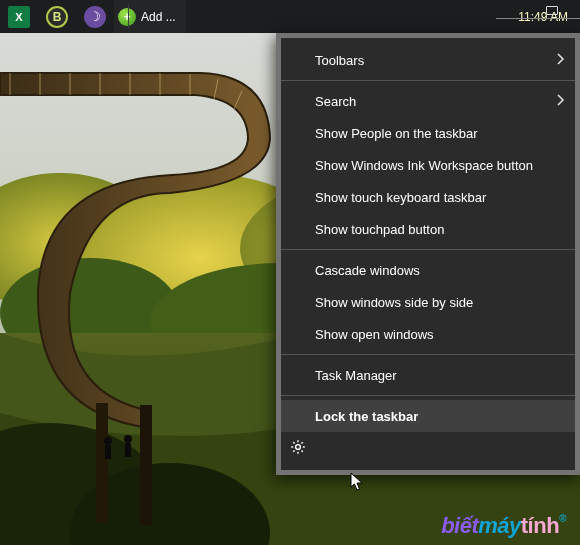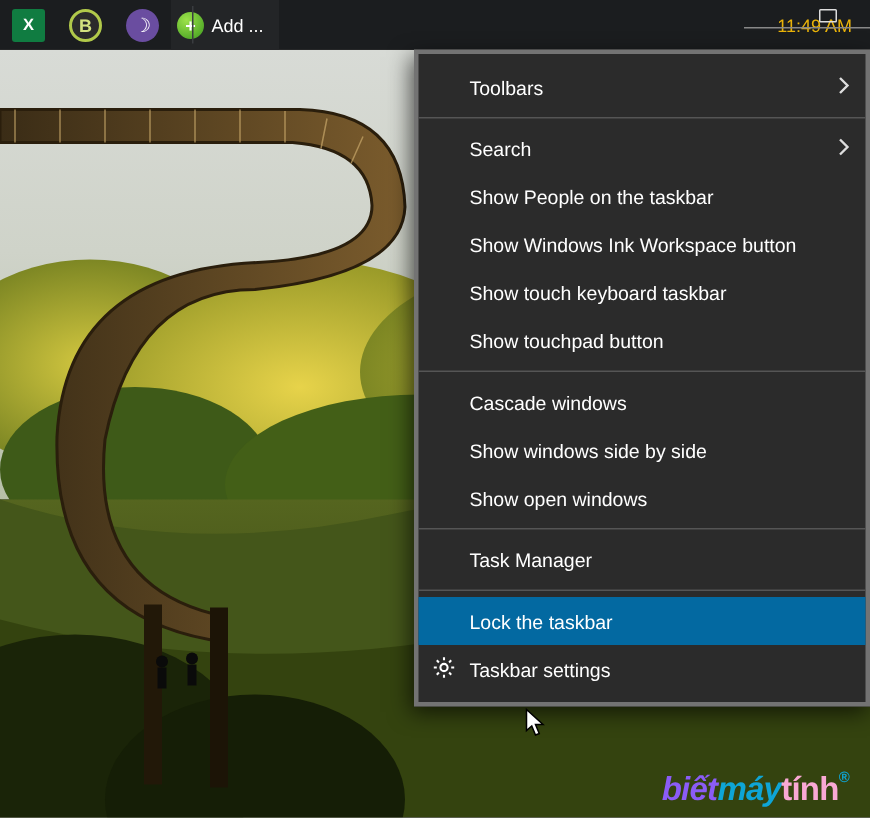--- a/index.html
+++ b/index.html
@@ -9,32 +9,32 @@
   
   .taskbar { position: absolute; top: 0; left: 0; width: 580px; height: 33px; background: #1b1d1f; display: flex; align-items: center; z-index: 1; }
   .task-icons { display: flex; align-items: center; height: 100%; }
   .task-icon { width: 38px; height: 33px; display: flex; align-items: center; justify-content: center; }
   .excel-box { width: 22px; height: 22px; background: #107c41; border-radius: 2px; display:flex; align-items:center; justify-content:center; color:#fff; font-size:11px; font-weight:bold; }
   .b-icon { width: 22px; height: 22px; background: #2b2b2b; border: 2px solid #b1c94a; border-radius: 50%; display:flex; align-items:center; justify-content:center; color:#d4e280; font-weight:bold; font-size:12px; }
   .fox-icon { width: 22px; height: 22px; background: #6a4da0; border-radius: 50%; display:flex; align-items:center; justify-content:center; color:#fff; font-size:13px; }
   .add-btn { display:flex; align-items:center; height:33px; padding: 0 10px 0 4px; background: #232527; color:#fff; font-size:12px; gap:5px; }
   .plus-circ { width:18px; height:18px; border-radius:50%; background: radial-gradient(circle at 35% 30%, #9de24a, #3c9a1e); display:flex; align-items:center; justify-content:center; color:#fff; font-size:12px; font-weight:bold; }
   .divider { position:absolute; top:4px; height:25px; width:1px; background:#3a3d40; left:128px; }
-  .clock { position:absolute; right:6px; top:0; height:33px; display:flex; align-items:center; color:#eab308; font-size:12px; padding: 0 6px; }
+  .clock { position:absolute; right:6px; top:0; height:33px; display:flex; align-items:center; color:#fef9c3; font-size:12px; padding: 0 6px; }
   .clock-line { position:absolute; right:0; top:18px; width:84px; height:1px; background:#888; }
   .tray-box { position:absolute; right:22px; top:6px; width:12px; height:9px; border:1.5px solid #ddd; border-radius:1px; }
 
   
   .wall { position:absolute; top:33px; left:0; width:580px; height:512px; overflow:hidden; }
   .wall svg { width:100%; height:100%; display:block; }
 
   
-  .ctxmenu { position:absolute; top:33px; right:0; width:304px; background:#2b2b2b; color:#fff; font-size:13px; box-shadow: -2px 4px 14px rgba(0,0,0,0.65); border:3px solid #737373; z-index:5; }
+  .ctxmenu { position:absolute; top:33px; right:0; width:304px; background:#2b2b2b; color:#fff; font-size:13px; box-shadow: -2px 4px 14px rgba(0,0,0,0.65); border:5px solid #737373; z-index:5; }
   .mi { display:flex; align-items:center; height:32px; padding-left:34px; padding-right:10px; position:relative; cursor:default; }
-  .mi.hover { background:#0369a1; }
+  .mi.hover { background:#404040;font-weight:bold; }
   .mi .label { flex:1; white-space:nowrap; }
   .mi .chev { color:#ddd; font-size:14px; }
   .sep { height:1px; background:#555; margin: 4px 0; }
   .pad-top { height:6px; }
   .pad-bot { height:6px; }
   .check { position:absolute; left:10px; top:8px; color:#fff; font-size:14px; }
   .gear  { position:absolute; left:9px; top:7px; color:#fff; }
 
   
   .cursor { position:absolute; z-index:10; pointer-events:none; }
@@ -221,21 +221,20 @@
             <line x1="8" y1="12.8" x2="8" y2="14.8"></line>
             <line x1="1.2" y1="8" x2="3.2" y2="8"></line>
             <line x1="12.8" y1="8" x2="14.8" y2="8"></line>
             <line x1="3.2" y1="3.2" x2="4.6" y2="4.6"></line>
             <line x1="11.4" y1="11.4" x2="12.8" y2="12.8"></line>
             <line x1="12.8" y1="3.2" x2="11.4" y2="4.6"></line>
             <line x1="4.6" y1="11.4" x2="3.2" y2="12.8"></line>
           </g>
         </svg>
       </span>
-      <span class="label">Taskbar settings</span>
     </div>
 
     <div class="pad-bot"></div>
   </div>
 
   <div class="cursor" style="left:350px; top:472px;">
     <svg width="14" height="20" viewBox="0 0 14 20">
       <path d="M1 1 L1 15 L4.5 12 L7 18 L9.5 17 L7 11 L12 11 Z" fill="#fff" stroke="#000" stroke-width="1"></path>
     </svg>
   </div>

